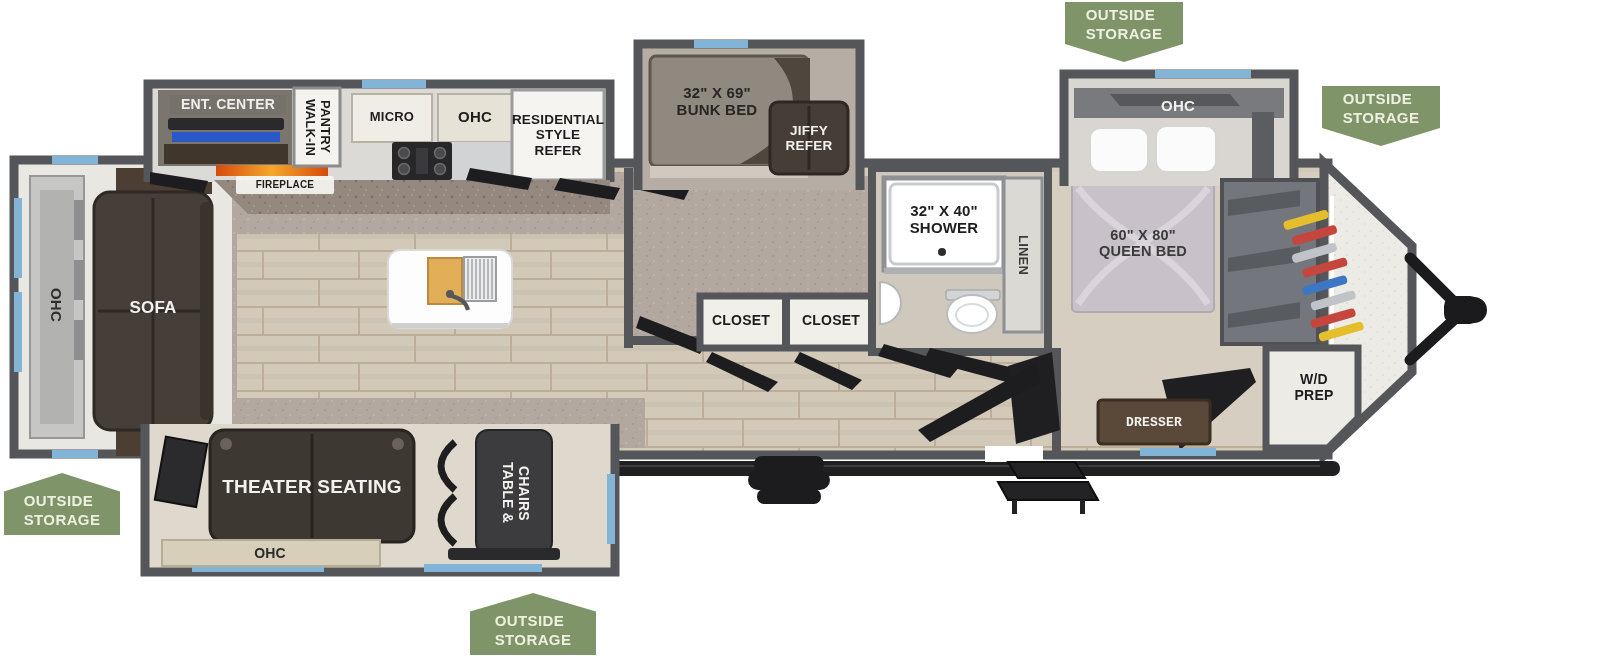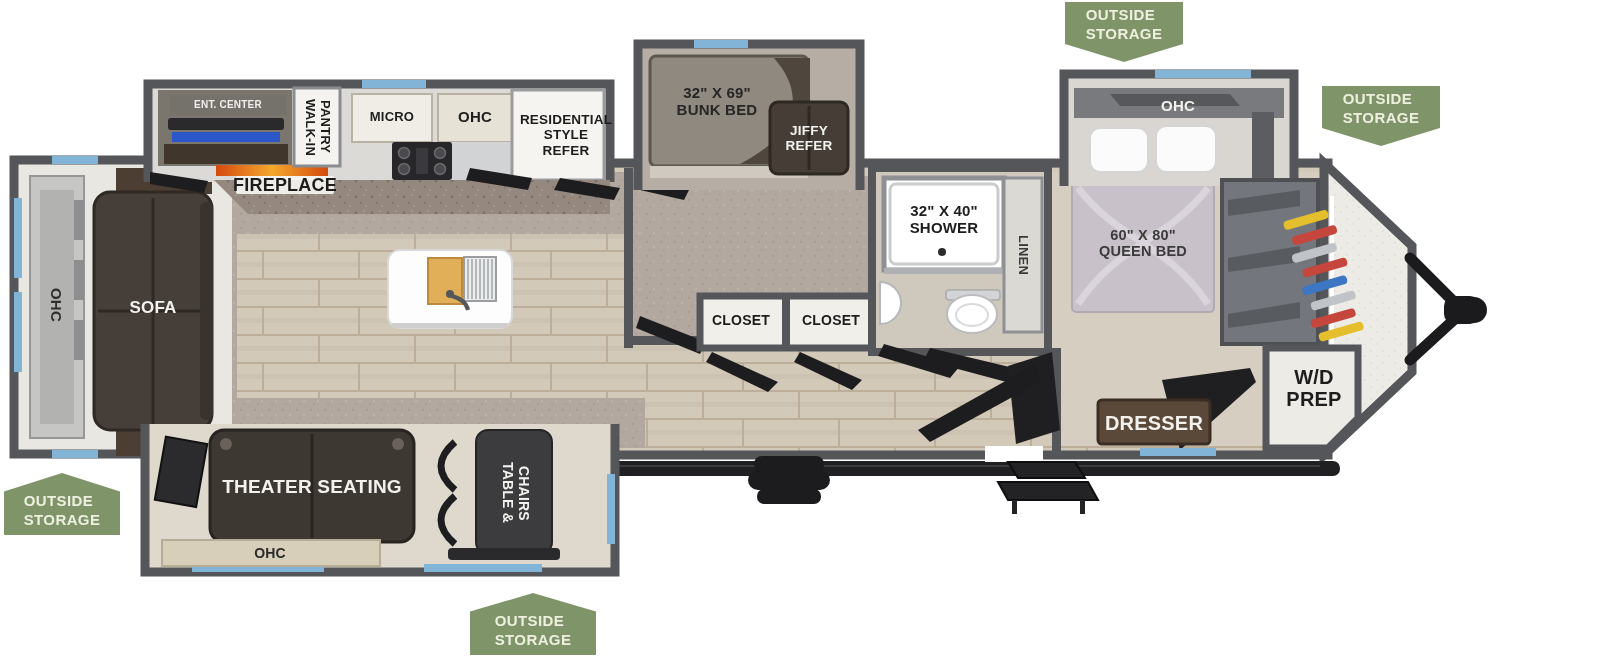--- a/index.html
+++ b/index.html
@@ -261,49 +261,49 @@
     <path d="M455,496 q-28,24 0,48" stroke="#1e1e20" stroke-width="7" fill="none"></path>
     <rect x="476" y="430" width="76" height="124" rx="12" fill="#3c3c3f" stroke="#242427" stroke-width="2"></rect>
     <rect x="448" y="548" width="112" height="12" rx="4" fill="#2a2a2d"></rect>
   </g>
 
   <g>
     <polygon points="918,430 1036,364 1040,382 930,442" class="dark"></polygon>
   </g>
 </svg>
 
-<div class="label plate-dark" style="left:170px;top:95px;width:116px;height:20px;font-size:10px;text-align:center;">ENT. CENTER</div>
+<div class="label plate-dark" style="left:170px;top:95px;width:116px;height:20px;font-size:14px;text-align:center;">ENT. CENTER</div>
 <div class="label vlabel" style="left:292px;top:88px;width:50px;height:78px;font-size:13px;">WALK-IN
 PANTRY</div>
 <div class="label" style="left:354px;top:106px;width:76px;height:22px;font-size:13px;">MICRO</div>
 <div class="label" style="left:438px;top:106px;width:74px;height:22px;font-size:15px;">OHC</div>
-<div class="label" style="left:514px;top:102px;width:88px;height:66px;font-size:13.5px;padding-left:8px;">RESIDENTIAL
+<div class="label" style="left:514px;top:102px;width:88px;height:66px;font-size:13.5px;">RESIDENTIAL
 STYLE
 REFER</div>
-<div class="label plate" style="left:236px;top:176px;width:98px;height:18px;font-size:18px;">FIREPLACE</div>
+<div class="label plate" style="left:236px;top:176px;width:98px;height:18px;font-size:10px;">FIREPLACE</div>
 <div class="label" style="left:652px;top:80px;width:130px;height:44px;font-size:15px;color:#262626;">32" X 69"
 BUNK BED</div>
 <div class="label light" style="left:772px;top:116px;width:74px;height:44px;font-size:13.5px;">JIFFY
 REFER</div>
 <div class="label" style="left:888px;top:198px;width:112px;height:44px;font-size:15px;">32" X 40"
 SHOWER</div>
 <div class="label vlabel" style="left:1004px;top:200px;width:38px;height:110px;font-size:13px;color:#3a3a3a;">LINEN</div>
 <div class="label light" style="left:1148px;top:96px;width:60px;height:20px;font-size:15px;">OHC</div>
 <div class="label" style="left:1082px;top:222px;width:122px;height:42px;font-size:14.5px;color:#3b3b3b;">60" X 80"
 QUEEN BED</div>
 <div class="label vlabel" style="left:32px;top:262px;width:48px;height:86px;font-size:15px;color:#2e2e2e;">OHC</div>
 <div class="label light" style="left:110px;top:296px;width:86px;height:24px;font-size:17px;">SOFA</div>
 <div class="label" style="left:704px;top:309px;width:74px;height:24px;font-size:14px;">CLOSET</div>
 <div class="label" style="left:794px;top:309px;width:74px;height:24px;font-size:14px;">CLOSET</div>
 <div class="label light" style="left:220px;top:476px;width:184px;height:22px;font-size:19px;">THEATER SEATING</div>
 <div class="label light vlabel" style="left:480px;top:444px;width:70px;height:98px;font-size:14px;">TABLE &amp;
 CHAIRS</div>
 <div class="label" style="left:240px;top:544px;width:60px;height:20px;font-size:14px;color:#2b2b2b;">OHC</div>
-<div class="label light" style="left:1104px;top:412px;width:100px;height:22px;font-size:20px;">DRESSER</div>
-<div class="label" style="left:1278px;top:366px;width:72px;height:44px;font-size:20px;text-align:center;">W/D
+<div class="label light" style="left:1104px;top:412px;width:100px;height:22px;font-size:13px;font-family:Liberation Mono, monospace;">DRESSER</div>
+<div class="label" style="left:1278px;top:366px;width:72px;height:44px;font-size:14px;text-align:center;">W/D
 PREP</div>
 
 <div class="badge down" style="left:1065px;top:2px;width:118px;height:60px;">OUTSIDE
 STORAGE</div>
 <div class="badge down" style="left:1322px;top:86px;width:118px;height:60px;">OUTSIDE
 STORAGE</div>
 <div class="badge up" style="left:4px;top:473px;width:116px;height:62px;">OUTSIDE
 STORAGE</div>
 <div class="badge up" style="left:470px;top:593px;width:126px;height:62px;">OUTSIDE
 STORAGE</div>

